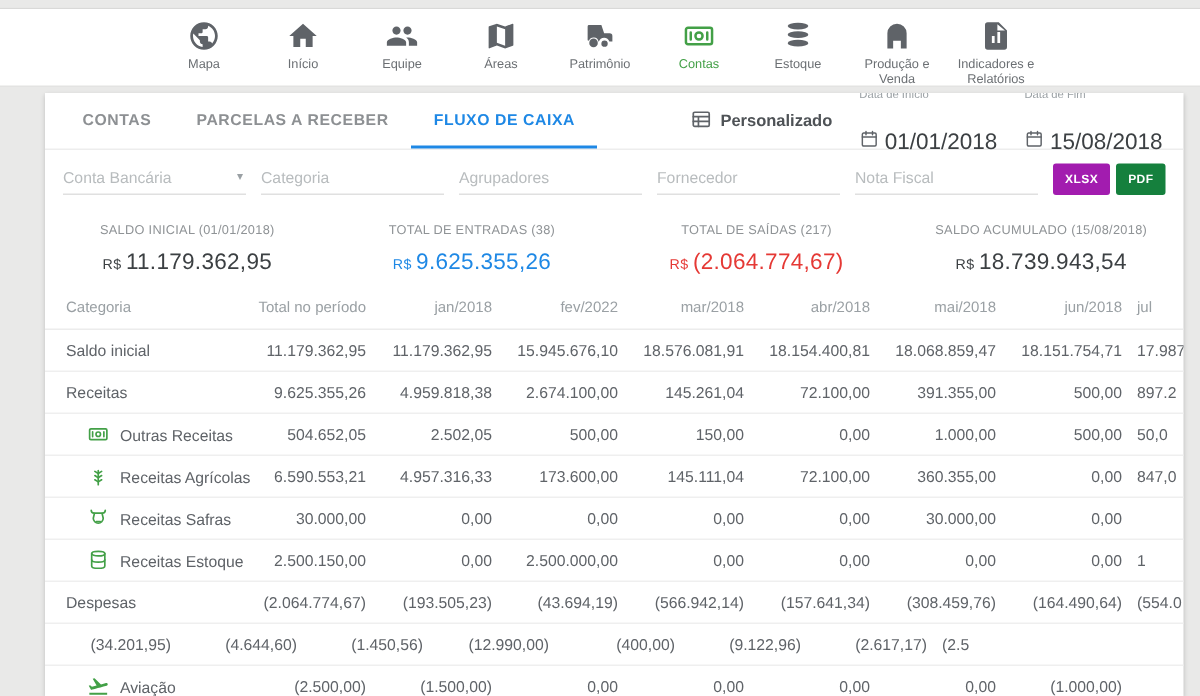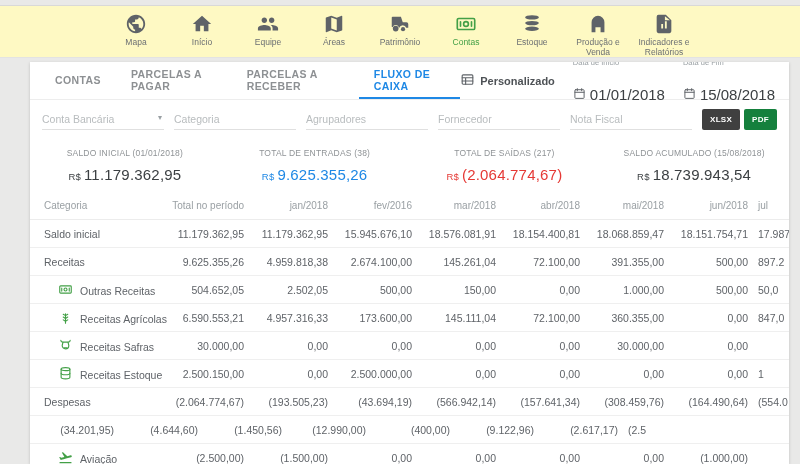--- a/index.html
+++ b/index.html
@@ -1,21 +1,21 @@
 <!DOCTYPE html>
 <html style="--blue: #1e88e5; --red: #e53935; --green: #43a047;"><head>
 <meta charset="utf-8">
 <style>
   html,body{margin:0;padding:0;}
   body{width:800px;height:464px;overflow:hidden;background:#e9e9e8;
        font-family:"Liberation Sans","DejaVu Sans",sans-serif;-webkit-font-smoothing:antialiased;}
   .page{position:relative;width:800px;height:464px;overflow:hidden;}
 
   
-  .topnav{position:absolute;top:5px;left:0;right:0;height:53px;background:#fef9c3;
+  .topnav{position:absolute;top:5px;left:0;right:0;height:53px;background:#ffffff;
           border-top:1px solid #d9d9d8;border-bottom:1px solid #e3e3e2;
           display:flex;justify-content:center;align-items:flex-start;padding-top:7px;box-sizing:border-box;}
   .nav-item{width:66px;text-align:center;cursor:pointer;color:#5f6368;}
   .nav-item .nav-icon{display:block;width:22px;height:22px;margin:0 auto 2px;}
   .nav-item .nav-icon svg{width:22px;height:22px;display:block;margin:auto;}
   .nav-item .nav-label{font-size:8.5px;line-height:1.2;color:#6b6f73;display:block;}
   .nav-item.active{color:var(--green);}
   .nav-item.active .nav-label{color:var(--green);}
 
   
@@ -39,21 +39,21 @@
   .filters{display:flex;align-items:center;gap:10px;padding:7px 12px 6px;height:25px;}
   .ffield{position:relative;flex:1;}
   .ffield input{width:100%;border:0;border-bottom:1px solid #e0e0e0;background:transparent;
                 font-size:10.5px;color:#555;padding:3px 0 4px;outline:none;box-sizing:border-box;
                 font-family:"Liberation Sans",sans-serif;}
   .ffield input::placeholder{color:#b8bcbe;}
   .ffield .chev{position:absolute;right:2px;top:4px;font-size:8px;color:#9aa0a4;pointer-events:none;}
   .exports{display:flex;gap:4px;}
   .btn{border:0;color:#fff;font-size:8px;font-weight:bold;padding:6px 8px;border-radius:2px;
        cursor:pointer;font-family:"Liberation Sans",sans-serif;letter-spacing:.3px;}
-  .btn.xlsx{background:#404040;}
+  .btn.xlsx{background:#a21caf;}
   .btn.pdf{background:#15803d;}
 
   
   .summary{display:flex;padding:10px 0 8px;}
   .scard{flex:1;text-align:center;}
   .scard .slabel{font-size:8.5px;color:#8f9396;letter-spacing:.2px;display:block;margin-bottom:8px;}
   .scard .sval{font-size:15px;color:#3c4043;letter-spacing:.2px;}
   .scard .cur{font-size:9.5px;margin-right:3px;}
   .scard.blue .sval{color:var(--blue);}
   .scard.red .sval{color:var(--red);}
@@ -164,21 +164,20 @@
           </span>
       <span class="nav-label">Indicadores e Relatórios</span>
     </div>
   </div>
   </nav>
 
   <section class="card">
 
     <div class="tabsbar">
       <div class="tab">CONTAS</div>
-      <div class="tab">PARCELAS A PAGAR</div>
       <div class="tab">PARCELAS A RECEBER</div>
       <div class="tab active">FLUXO DE CAIXA</div>
 
       <div class="period">
         <div class="period-mode">
           <span class="js-icon"><svg viewBox="0 0 24 24" fill="none" stroke="currentColor" stroke-width="1.8" stroke-linecap="round" stroke-linejoin="round">
                 <rect x="3.5" y="4.5" width="17" height="15" rx="1.5"></rect>
                 <path d="M3.5 9.2h17M9 9.2V19.5M3.5 14.3h17"></path>
               </svg></span>
           <span>Personalizado</span>
@@ -238,21 +237,21 @@
         <span class="slabel">SALDO ACUMULADO (15/08/2018)</span>
         <span class="sval"><span class="cur">R$</span><span>18.739.943,54</span></span>
       </div>
     </div>
 
     <div class="table">
       <div class="thead">
         <div class="cat">Categoria</div>
         <div class="cell">Total no período</div>
         <div class="cell">jan/2018</div>
-        <div class="cell">fev/2016</div>
+        <div class="cell">fev/2022</div>
         <div class="cell">mar/2018</div>
         <div class="cell">abr/2018</div>
         <div class="cell">mai/2018</div>
         <div class="cell">jun/2018</div>
         <div class="cell clip">jul</div>
       </div>
       <div id="table-body">
       <div class="trow">
         <div class="cat">
 

